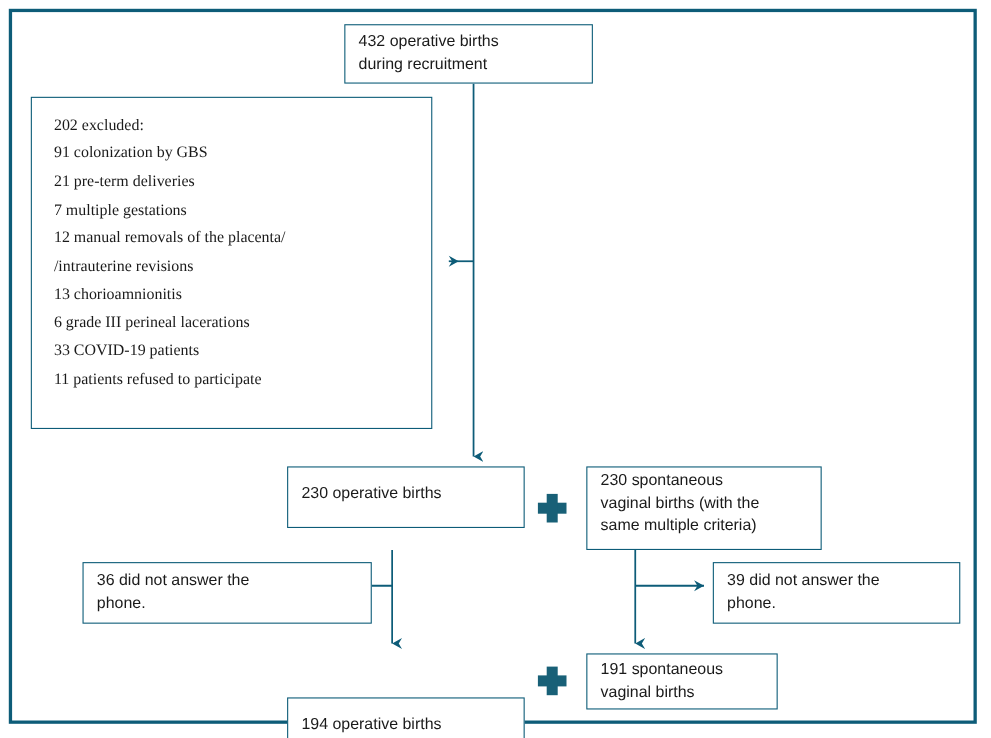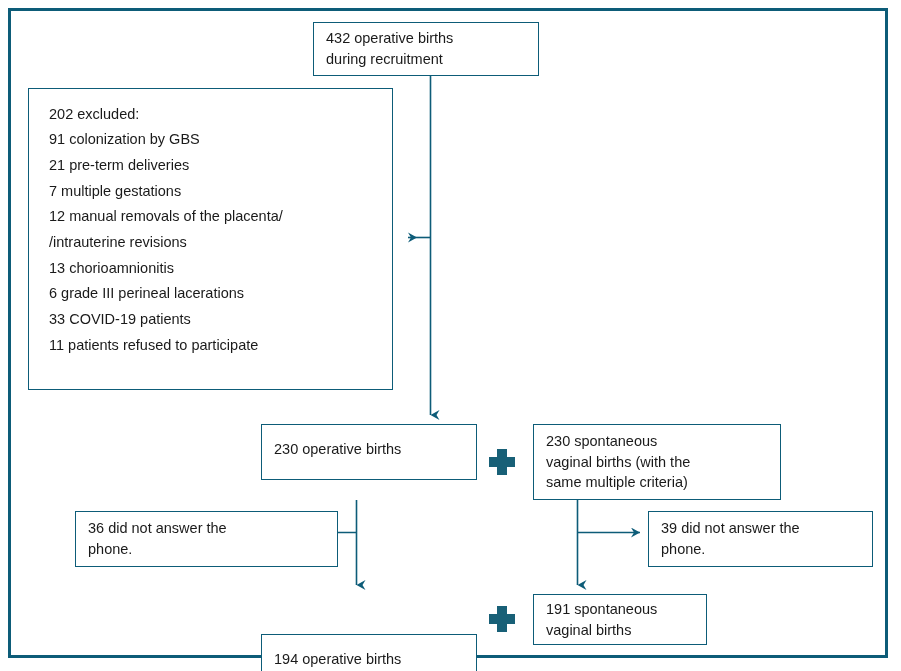--- a/index.html
+++ b/index.html
@@ -50,20 +50,21 @@
     box-sizing: border-box;
     padding: 12px 16px 12px 20px;
   }
   .excl-line {
     color: #1a1a1a;
     font-size: 14.5px;
     line-height: 1.0;
     margin: 0 0 0 0;
     padding: 5.6px 0;
     white-space: nowrap;
+    font-family: Liberation Serif, serif;
   }
   svg.edges {
     position: absolute;
     left: 0;
     top: 0;
     width: 901px;
     height: 671px;
     pointer-events: none;
   }
   .plus-icon {
@@ -141,21 +142,21 @@
 
   <div class="node-box" style="left:261px; top:424px; width:216px; height:56px; padding-top:14px;">
     <div>230 operative births</div>
   </div>
 
   <div class="plus-icon" style="left:489px; top:449px;">
     <div class="bar-h"></div>
     <div class="bar-v"></div>
   </div>
 
-  <div class="node-box center-v" style="left:533px; top:424px; width:248px; height:76px;">
+  <div class="node-box center-v" style="left:533px; top:424px; width:214px; height:76px;justify-content:flex-end;">
     <div>230 spontaneous</div>
     <div>vaginal births (with the</div>
     <div>same multiple criteria)</div>
   </div>
 
   <div class="node-box center-v" style="left:75px; top:511px; width:263px; height:56px;">
     <div>36 did not answer the</div>
     <div>phone.</div>
   </div>
 

